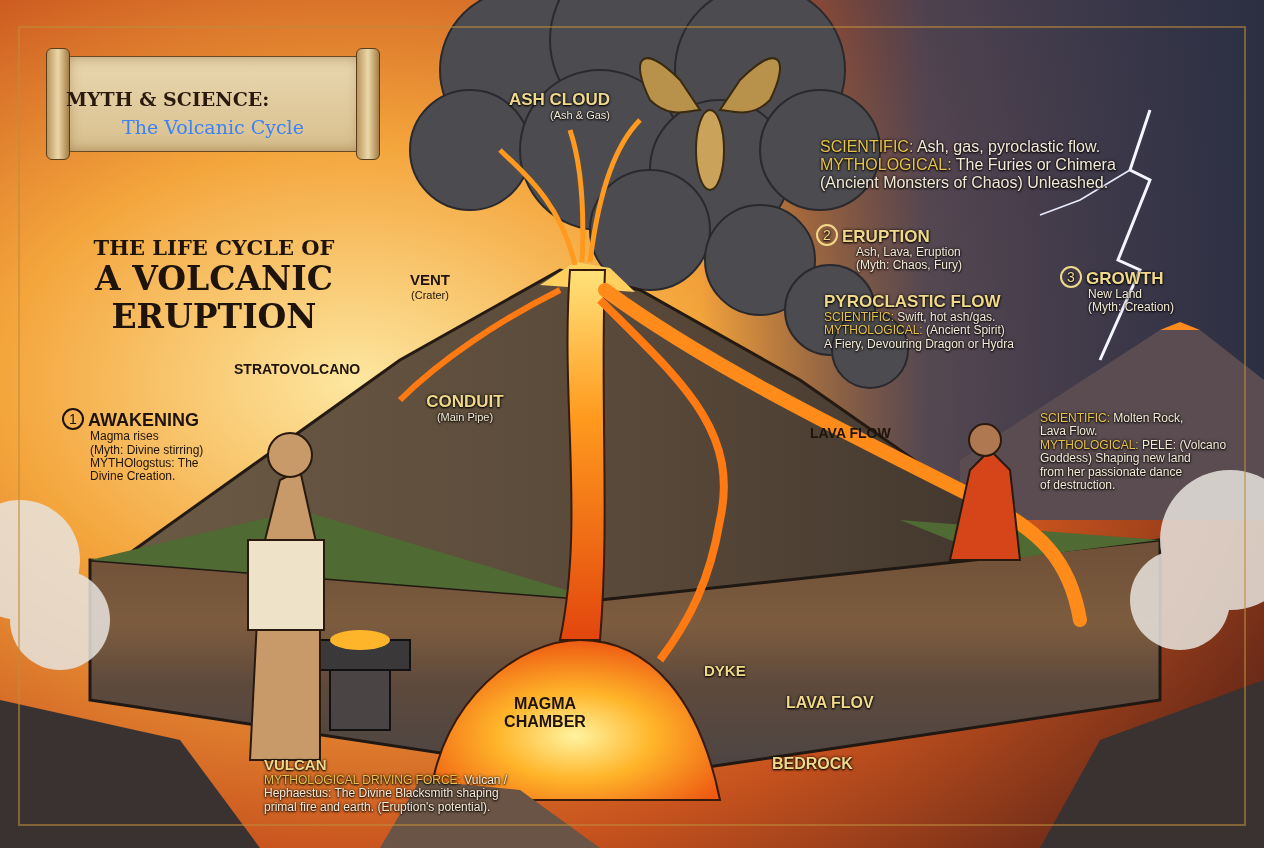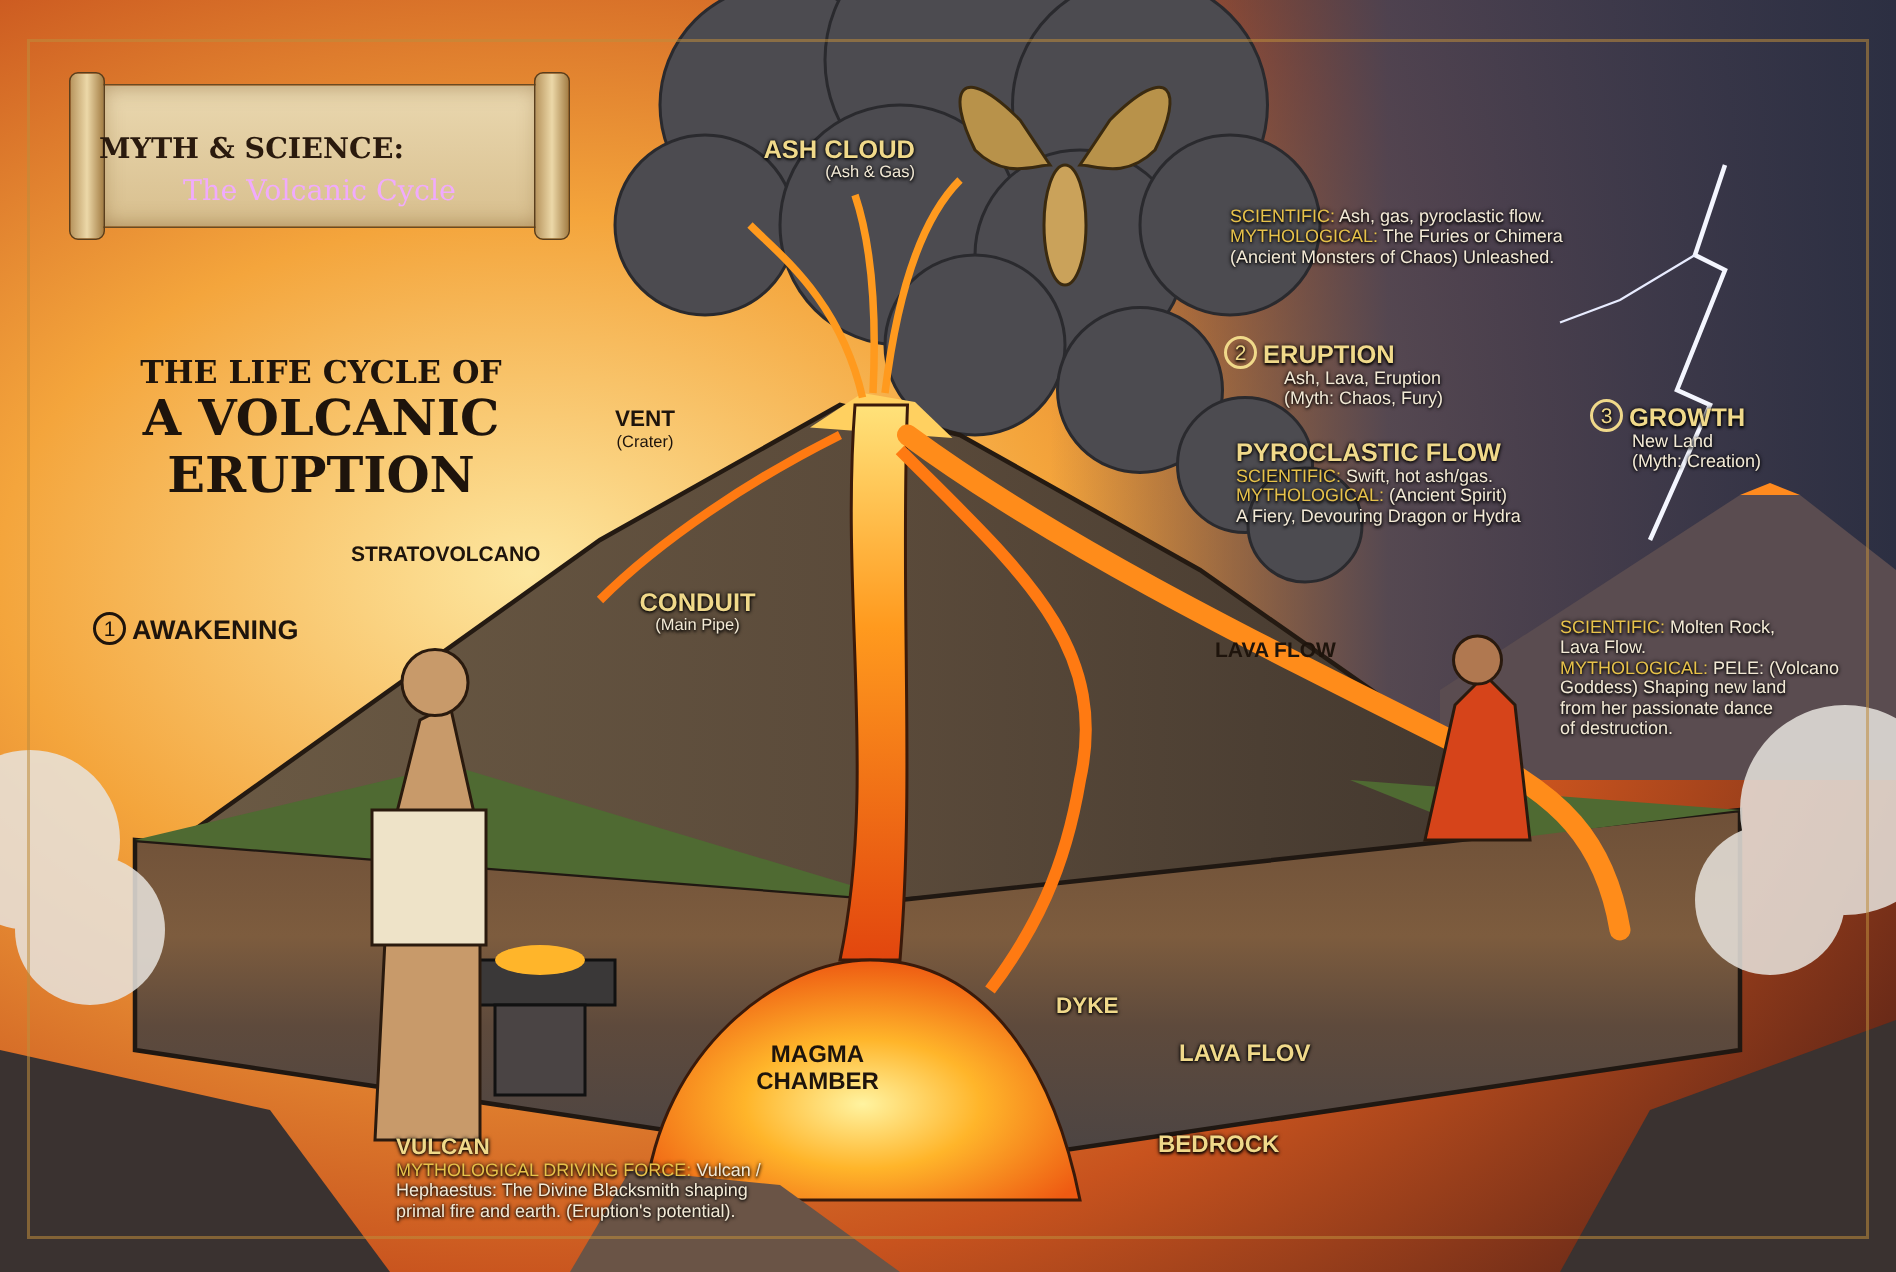--- a/index.html
+++ b/index.html
@@ -12,21 +12,21 @@
   .light{color:#f3ead6;text-shadow:0 1px 2px #000,0 0 3px #000;}
   .gold{color:#f0d98a;text-shadow:0 1px 2px #000,0 0 3px #000;}
   .goldk{color:#e7c24a;}
   .hd{font-weight:bold;}
   .circ{display:inline-block;width:18px;height:18px;border-radius:50%;border:2px solid currentColor;text-align:center;line-height:18px;font-size:14px;font-weight:normal;margin-right:4px;vertical-align:2px;box-sizing:content-box;}
   .scroll{position:absolute;left:44px;top:48px;width:338px;height:110px;}
   .scroll .paper{position:absolute;left:22px;top:8px;width:294px;height:94px;background:linear-gradient(#ead8b0,#d8bf8e);border:1px solid #6a4a22;box-shadow:inset 0 0 14px rgba(120,80,30,.5);}
   .scroll .roll{position:absolute;top:0;width:22px;height:110px;background:linear-gradient(90deg,#b8955e,#ecd8a8,#a47e45);border:1px solid #5a3e1c;border-radius:6px;}
   .scroll .roll.l{left:2px;} .scroll .roll.r{right:2px;}
   .scroll .t1{position:absolute;left:22px;width:294px;top:40px;font-family:"DejaVu Serif",serif;font-size:19px;font-weight:bold;color:#2a1a0e;}
-  .scroll .t2{position:absolute;left:22px;width:294px;top:68px;text-align:center;font-family:"DejaVu Serif",serif;font-size:19px;color:#f0abfc;}
+  .scroll .t2{position:absolute;left:22px;width:294px;top:68px;text-align:center;font-family:"DejaVu Serif",serif;font-size:19px;color:#3b82f6;}
   .big1{position:absolute;left:84px;top:235px;width:260px;text-align:center;font-family:"DejaVu Serif",serif;font-weight:bold;color:#1e140c;font-size:21px;}
   .big2{position:absolute;left:64px;top:260px;width:300px;text-align:center;font-family:"DejaVu Serif",serif;font-weight:bold;color:#1e140c;font-size:33px;line-height:1.15;}
 </style>
 </head>
 <body>
 
 <div class="stage">
 
   <svg class="bg" viewBox="0 0 1264 848" xmlns="http://www.w3.org/2000/svg">
     <defs>
@@ -168,20 +168,26 @@
 
   <div class="lbl dark hd" style="left:490px;top:695px;width:110px;text-align:center;font-size:16px;">
     <div>MAGMA</div>
     <div>CHAMBER</div>
   </div>
 
   <div class="lbl dark" style="left:62px;top:408px;">
     <div class="hd" style="font-size:18px;">
       <span class="circ">1</span><span>AWAKENING</span>
     </div>
+    <div style="font-size:12px;padding-left:28px;">
+      <div>Magma rises</div>
+      <div>(Myth: Divine stirring)</div>
+      <div>MYTHOlogstus: The</div>
+      <div>Divine Creation.</div>
+    </div>
   </div>
 
   <div class="lbl gold" style="left:816px;top:224px;">
     <div class="hd" style="font-size:17px;">
       <span class="circ">2</span><span>ERUPTION</span>
     </div>
     <div class="light" style="font-size:12px;padding-left:40px;">
       <div>Ash, Lava, Eruption</div>
       <div>(Myth: Chaos, Fury)</div>
     </div>
@@ -190,21 +196,21 @@
   <div class="lbl gold" style="left:1060px;top:266px;">
     <div class="hd" style="font-size:17px;">
       <span class="circ">3</span><span>GROWTH</span>
     </div>
     <div class="light" style="font-size:12px;padding-left:28px;">
       <div>New Land</div>
       <div>(Myth: Creation)</div>
     </div>
   </div>
 
-  <div class="lbl light" style="left:820px;top:138px;font-size:12px;">
+  <div class="lbl light" style="left:820px;top:138px;font-size:16px;">
     <div><span class="goldk">SCIENTIFIC:</span><span> Ash, gas, pyroclastic flow.</span></div>
     <div><span class="goldk">MYTHOLOGICAL:</span><span> The Furies or Chimera</span></div>
     <div>(Ancient Monsters of Chaos) Unleashed.</div>
   </div>
 
   <div class="lbl light" style="left:824px;top:292px;font-size:12px;">
     <div class="gold hd" style="font-size:17px;">PYROCLASTIC FLOW</div>
     <div><span class="goldk">SCIENTIFIC:</span><span> Swift, hot ash/gas.</span></div>
     <div><span class="goldk">MYTHOLOGICAL:</span><span> (Ancient Spirit)</span></div>
     <div>A Fiery, Devouring Dragon or Hydra</div>

